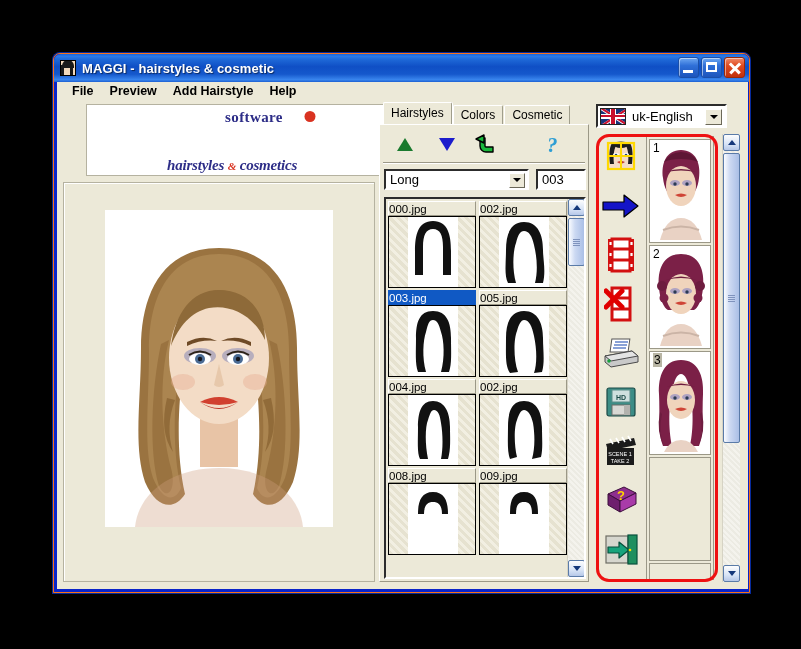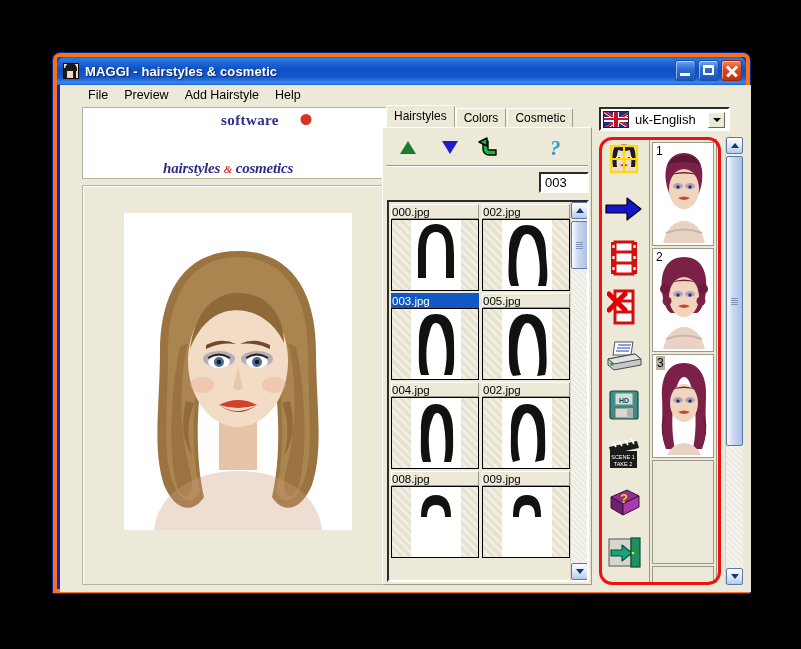--- a/index.html
+++ b/index.html
@@ -10,21 +10,21 @@
     font-family: "Liberation Sans", sans-serif;
   }
   #root { position: relative; width: 801px; height: 649px; background: #000; }
 
   
   .window {
     position: absolute;
     left: 53px; top: 53px;
     width: 697px; height: 540px;
     background: #0a24c8;
-    border: 4px solid #f97316;
+    border: 1px solid #f97316;
     box-sizing: border-box;
     border-radius: 7px 7px 0 0;
     box-shadow: 0 0 0 1px #062a9c;
   }
   .titlebar {
     position: absolute; left: 0; top: 0;
     width: 100%; height: 28px;
     background: linear-gradient(to bottom,
        #1a63d6 0%, #2b7ae8 8%, #1f6ad8 18%,
        #0f4fc5 45%, #1558cc 72%, #3a86ee 92%, #1c5fd2 100%);
@@ -81,30 +81,31 @@
   .tbtn .x-g2 { transform: rotate(-45deg); }
 
   
   .client {
     position: absolute; left: 3px; top: 28px;
     width: 691px; height: 507px;
     background: #ece9d8;
     box-sizing: border-box;
   }
   .menubar {
-    height: 20px; display: flex; align-items: center;
-    padding-left: 20px; font-size: 12.5px; color: #000;
+    height: 20px; display: flex; align-items: flex-start;
+    padding-left: 7px; font-size: 12.5px; color: #000;
     background: #ece9d8;
+    font-weight: bold;
   }
   .menubar span { padding: 2px 8px; cursor: default; white-space: nowrap; }
 
   
   .left-col {
-    position: absolute; left: 22px; top: 22px;
-    width: 337px; height: 478px;
+    position: absolute; left: 6px; top: 22px;
+    width: 337px; height: 478px; padding-left: 23px;
   }
   .logo-box {
     position: relative;
     height: 72px;
     background: #fff;
     border: 1px solid #b5b2a0;
     box-shadow: inset 1px 1px 0 #fff;
     box-sizing: border-box;
     overflow: hidden;
   }
@@ -484,20 +485,26 @@
             <div class="undo-ico">
               <svg viewBox="0 0 24 22" width="24" height="22">
                 <path d="M5 4 L5 12 A6 6 0 0 0 11 18 L18 18 L18 13 L11 13 A1 1 0 0 1 10 12 L10 4 Z" fill="#19b83b" stroke="#000" stroke-width="1.4" stroke-linejoin="round"></path>
                 <path d="M1 5 L9 1 L9 9 Z" fill="#19b83b" stroke="#000" stroke-width="1.4" stroke-linejoin="round"></path>
               </svg>
             </div>
             <div class="help-q">?</div>
           </div>
 
           <div class="selrow">
+            <div class="combo">
+              <span class="cval">Long</span>
+              <span class="carrow">
+                  <i></i>
+                </span>
+            </div>
             <div class="numbox">
               <span>003</span>
             </div>
           </div>
 
           <div class="gridwrap">
             <div class="grid">
 
               <div class="cell">
                 <div class="cap">000.jpg</div>

